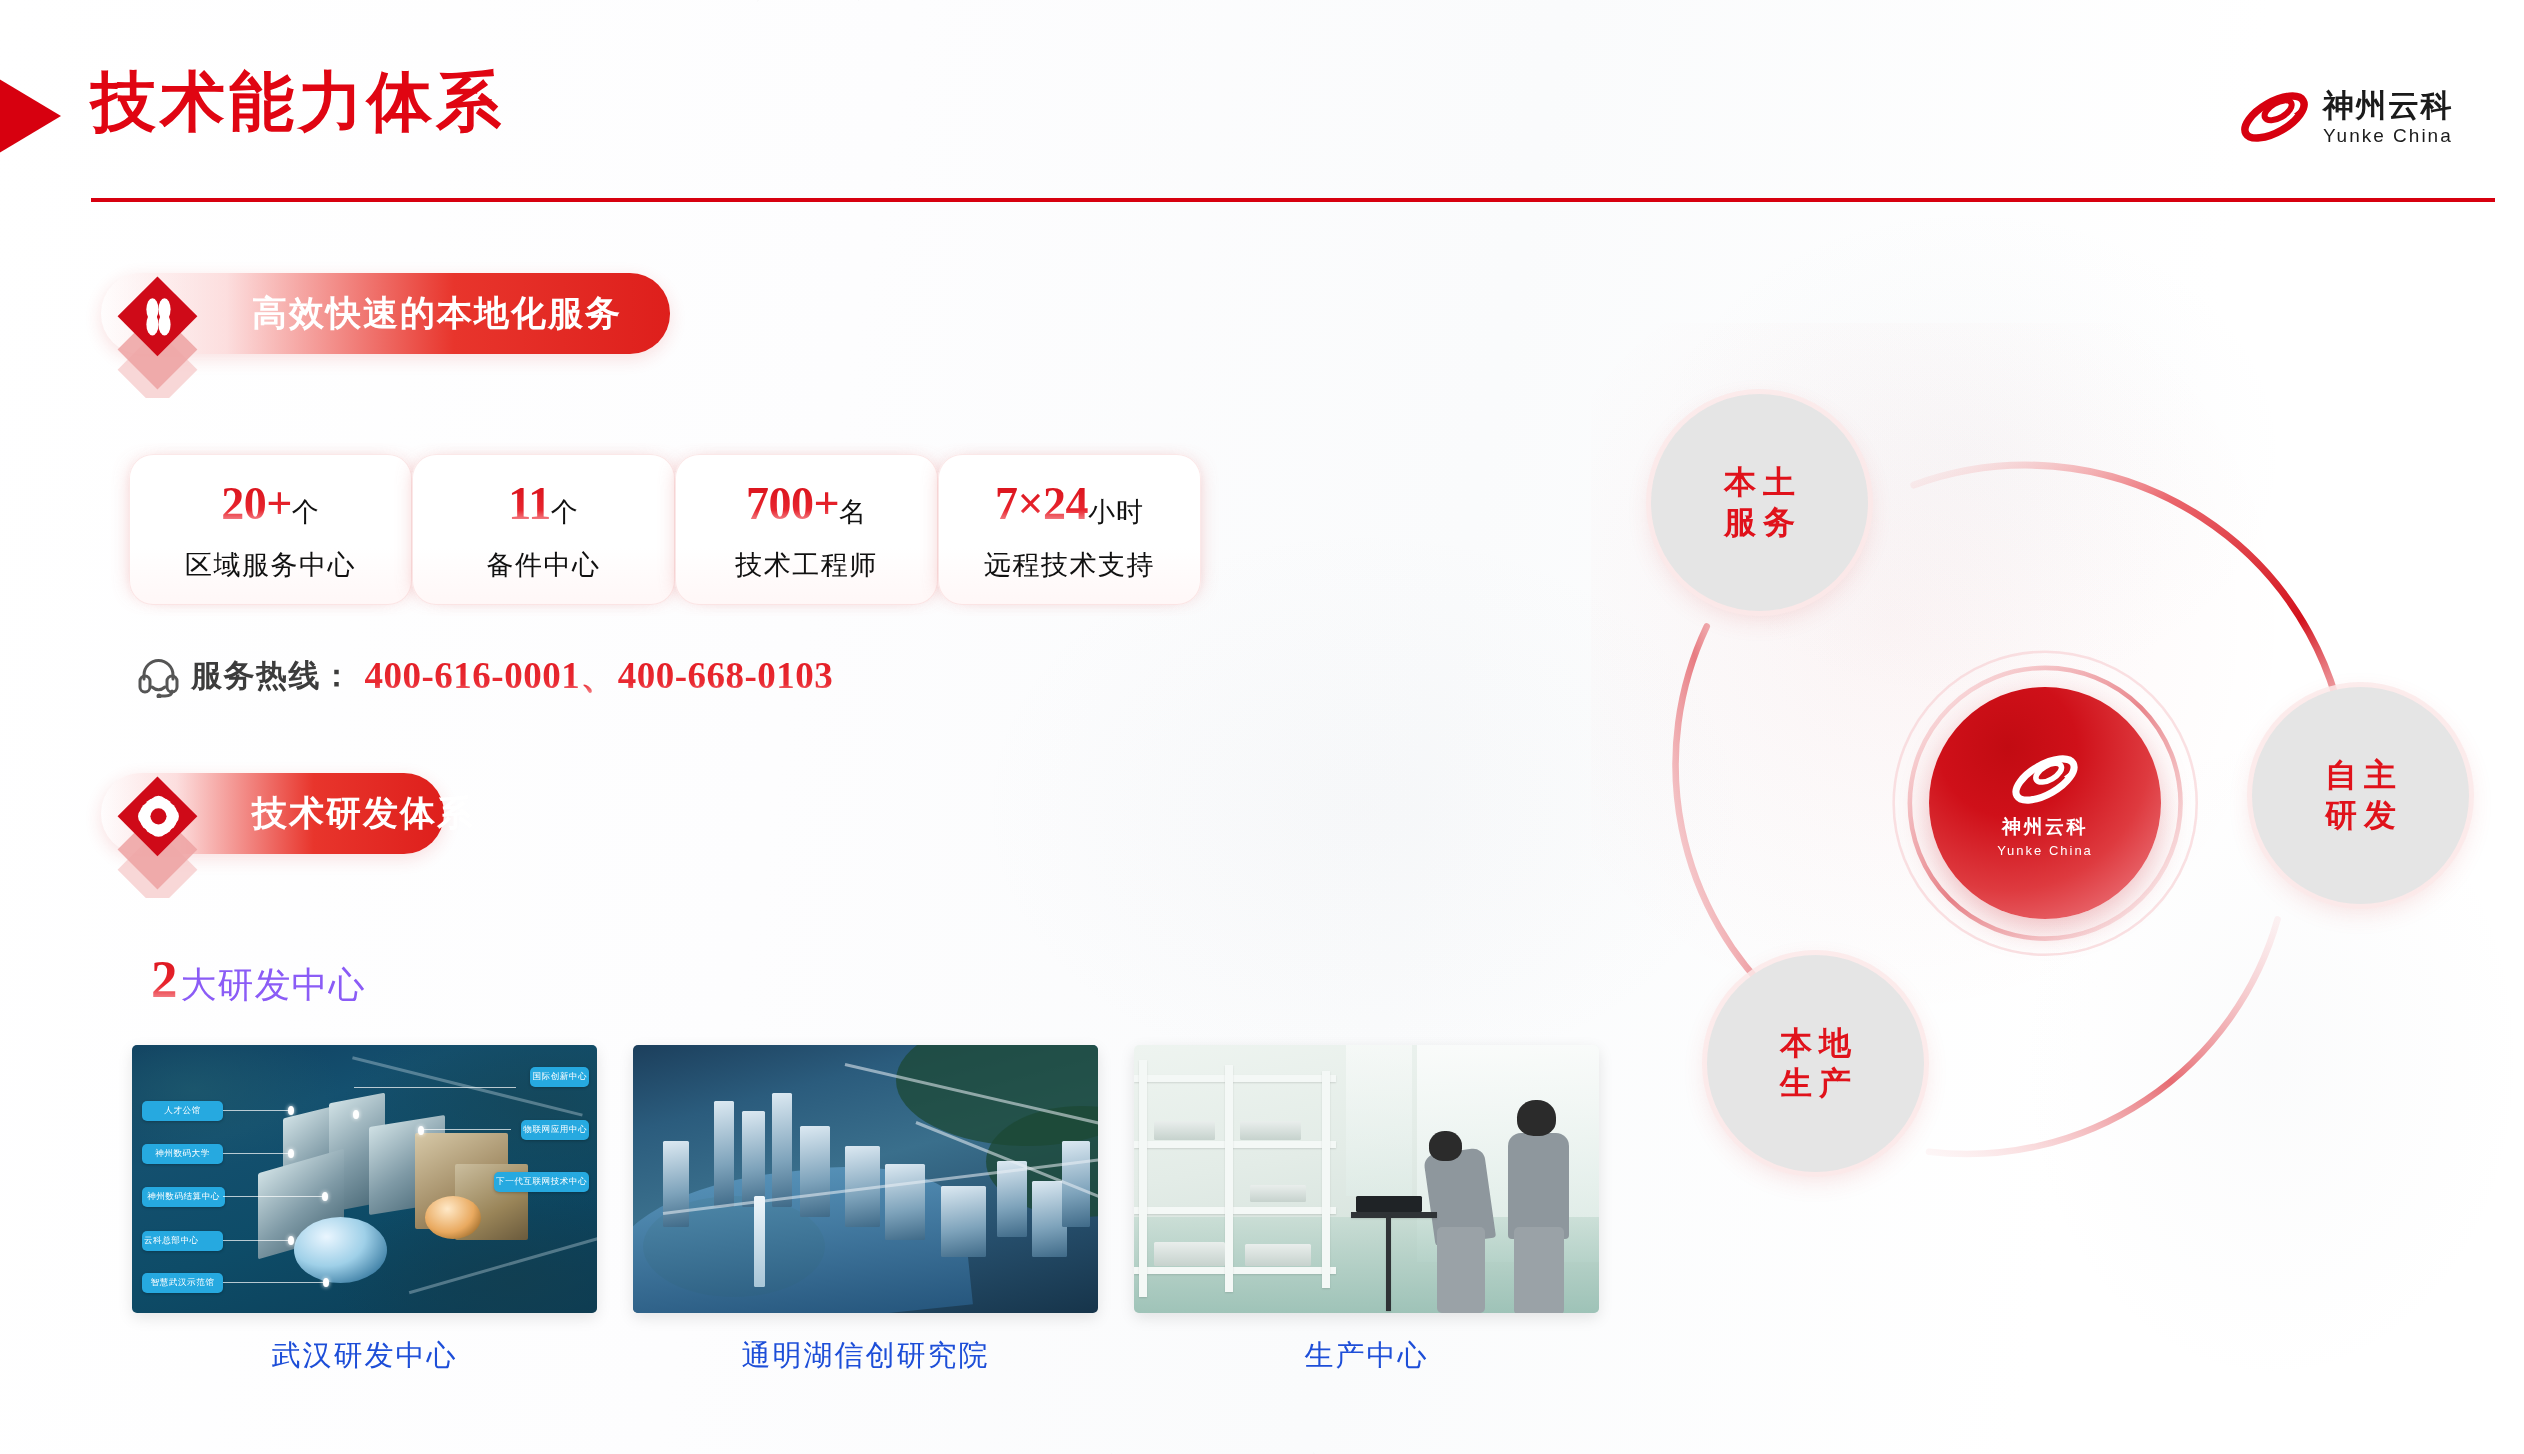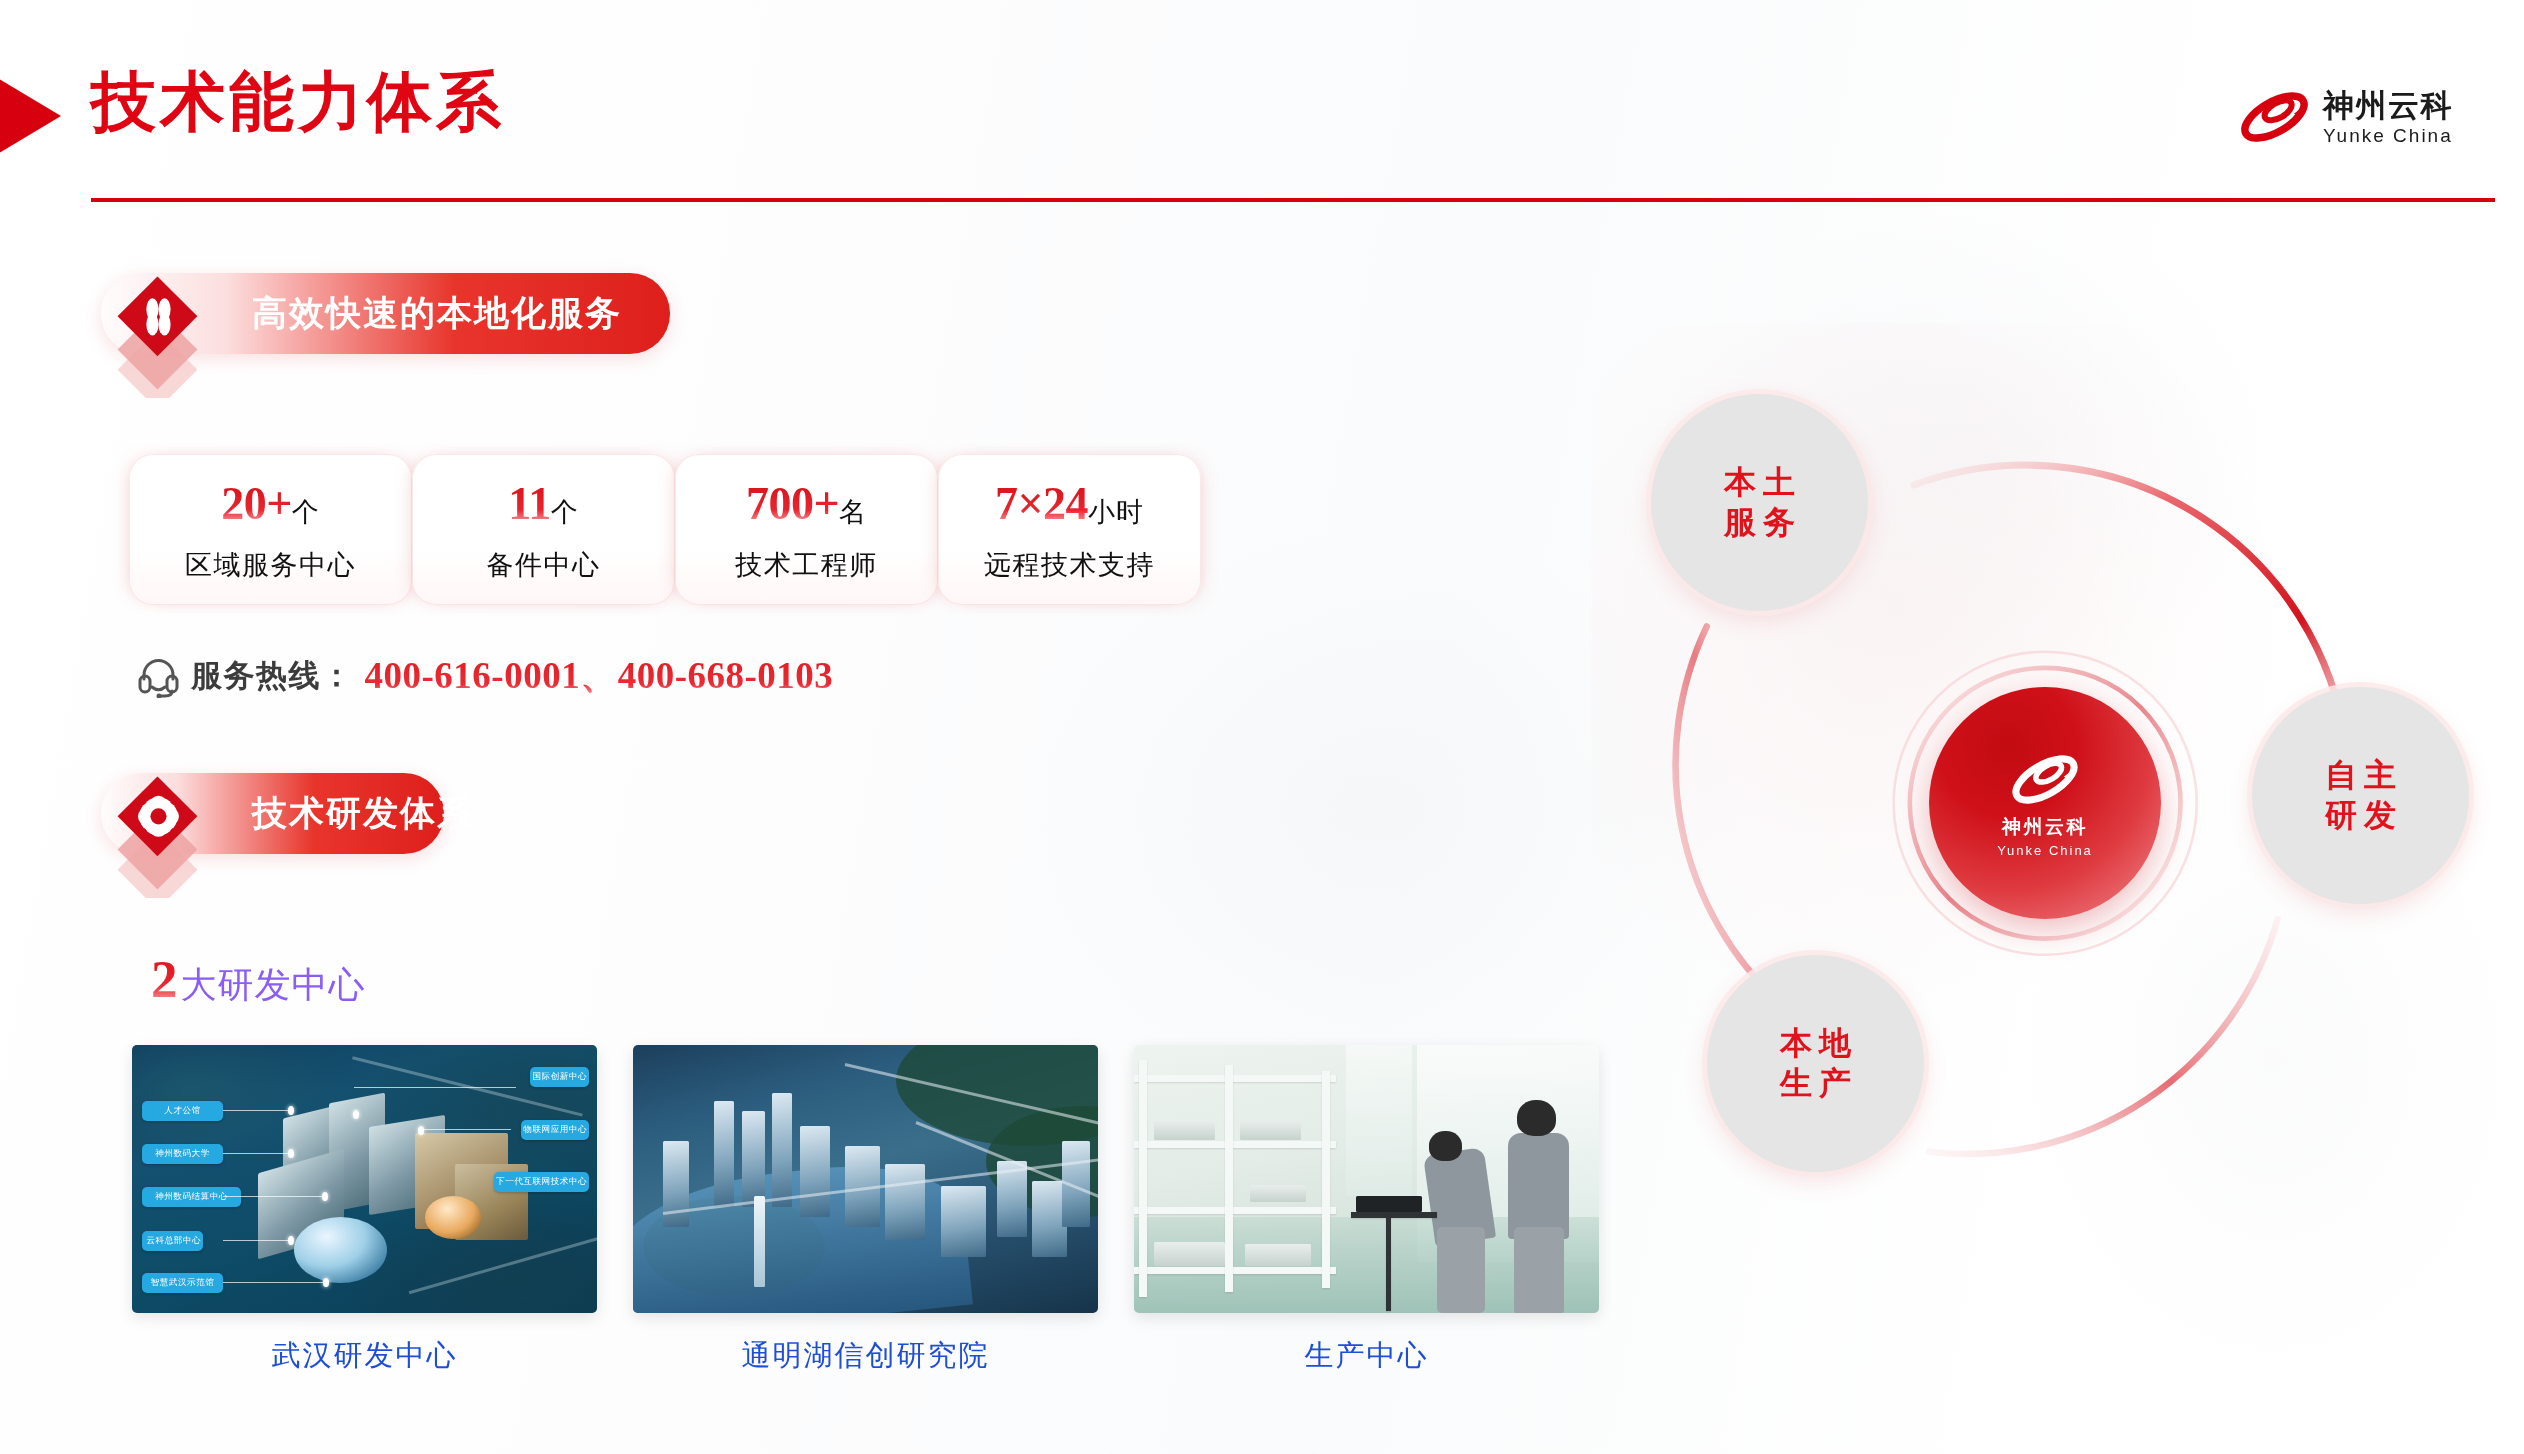--- a/index.html
+++ b/index.html
@@ -323,23 +323,23 @@
       <div class="bld" style="left:283px;top:88px;width:93px;height:96px;background:linear-gradient(150deg,#d7c9a8,#a08a63 60%,#6d5c3f);"></div>
       <div class="bld" style="left:323px;top:119px;width:73px;height:76px;background:linear-gradient(150deg,#cbbe9f,#998458 60%,#6a5a3c);"></div>
       <div class="dome" style="left:162px;top:172px;width:93px;height:66px;"></div>
       <div class="dome" style="left:293px;top:151px;width:56px;height:43px;background:radial-gradient(ellipse at 40% 30%,#ffe9c8,#e9a95f 55%,#9c6b2a 85%);"></div>
       <div class="road" style="left:217px;top:40px;width:237px;height:2.5px;transform:rotate(14deg);"></div>
       <div class="road" style="left:273px;top:217px;width:212px;height:2.5px;transform:rotate(-16deg);"></div>
       <div class="tag" style="right:8px;top:22px;">国际创新中心</div>
       <div class="tag" style="left:10px;top:56px;width:81px;text-align:center;">人才公馆</div>
       <div class="tag" style="left:10px;top:99px;width:81px;text-align:center;">神州数码大学</div>
       <div class="tag" style="right:8px;top:75px;">物联网应用中心</div>
-      <div class="tag" style="left:10px;top:142px;width:99px;text-align:center;">神州数码结算中心</div>
+      <div class="tag" style="left:10px;top:142px;width:83px;text-align:center;">神州数码结算中心</div>
       <div class="tag" style="right:8px;top:127px;">下一代互联网技术中心</div>
-      <div class="tag" style="left:10px;top:186px;width:61px;text-align:right;">云科总部中心</div>
+      <div class="tag" style="left:10px;top:186px;width:81px;text-align:left;">云科总部中心</div>
       <div class="tag" style="left:10px;top:228px;width:81px;text-align:center;">智慧武汉示范馆</div>
       <div class="lead" style="left:91px;top:65px;width:66px;"></div>
       <div class="lead" style="left:91px;top:108px;width:66px;"></div>
       <div class="lead" style="left:91px;top:151px;width:101px;"></div>
       <div class="lead" style="left:91px;top:195px;width:66px;"></div>
       <div class="lead" style="left:91px;top:237px;width:101px;"></div>
       <div class="lead" style="left:222px;top:42px;width:162px;"></div>
       <div class="lead" style="left:288px;top:84px;width:91px;"></div>
       <div class="dot" style="left:156px;top:61px;"></div>
       <div class="dot" style="left:156px;top:104px;"></div>

